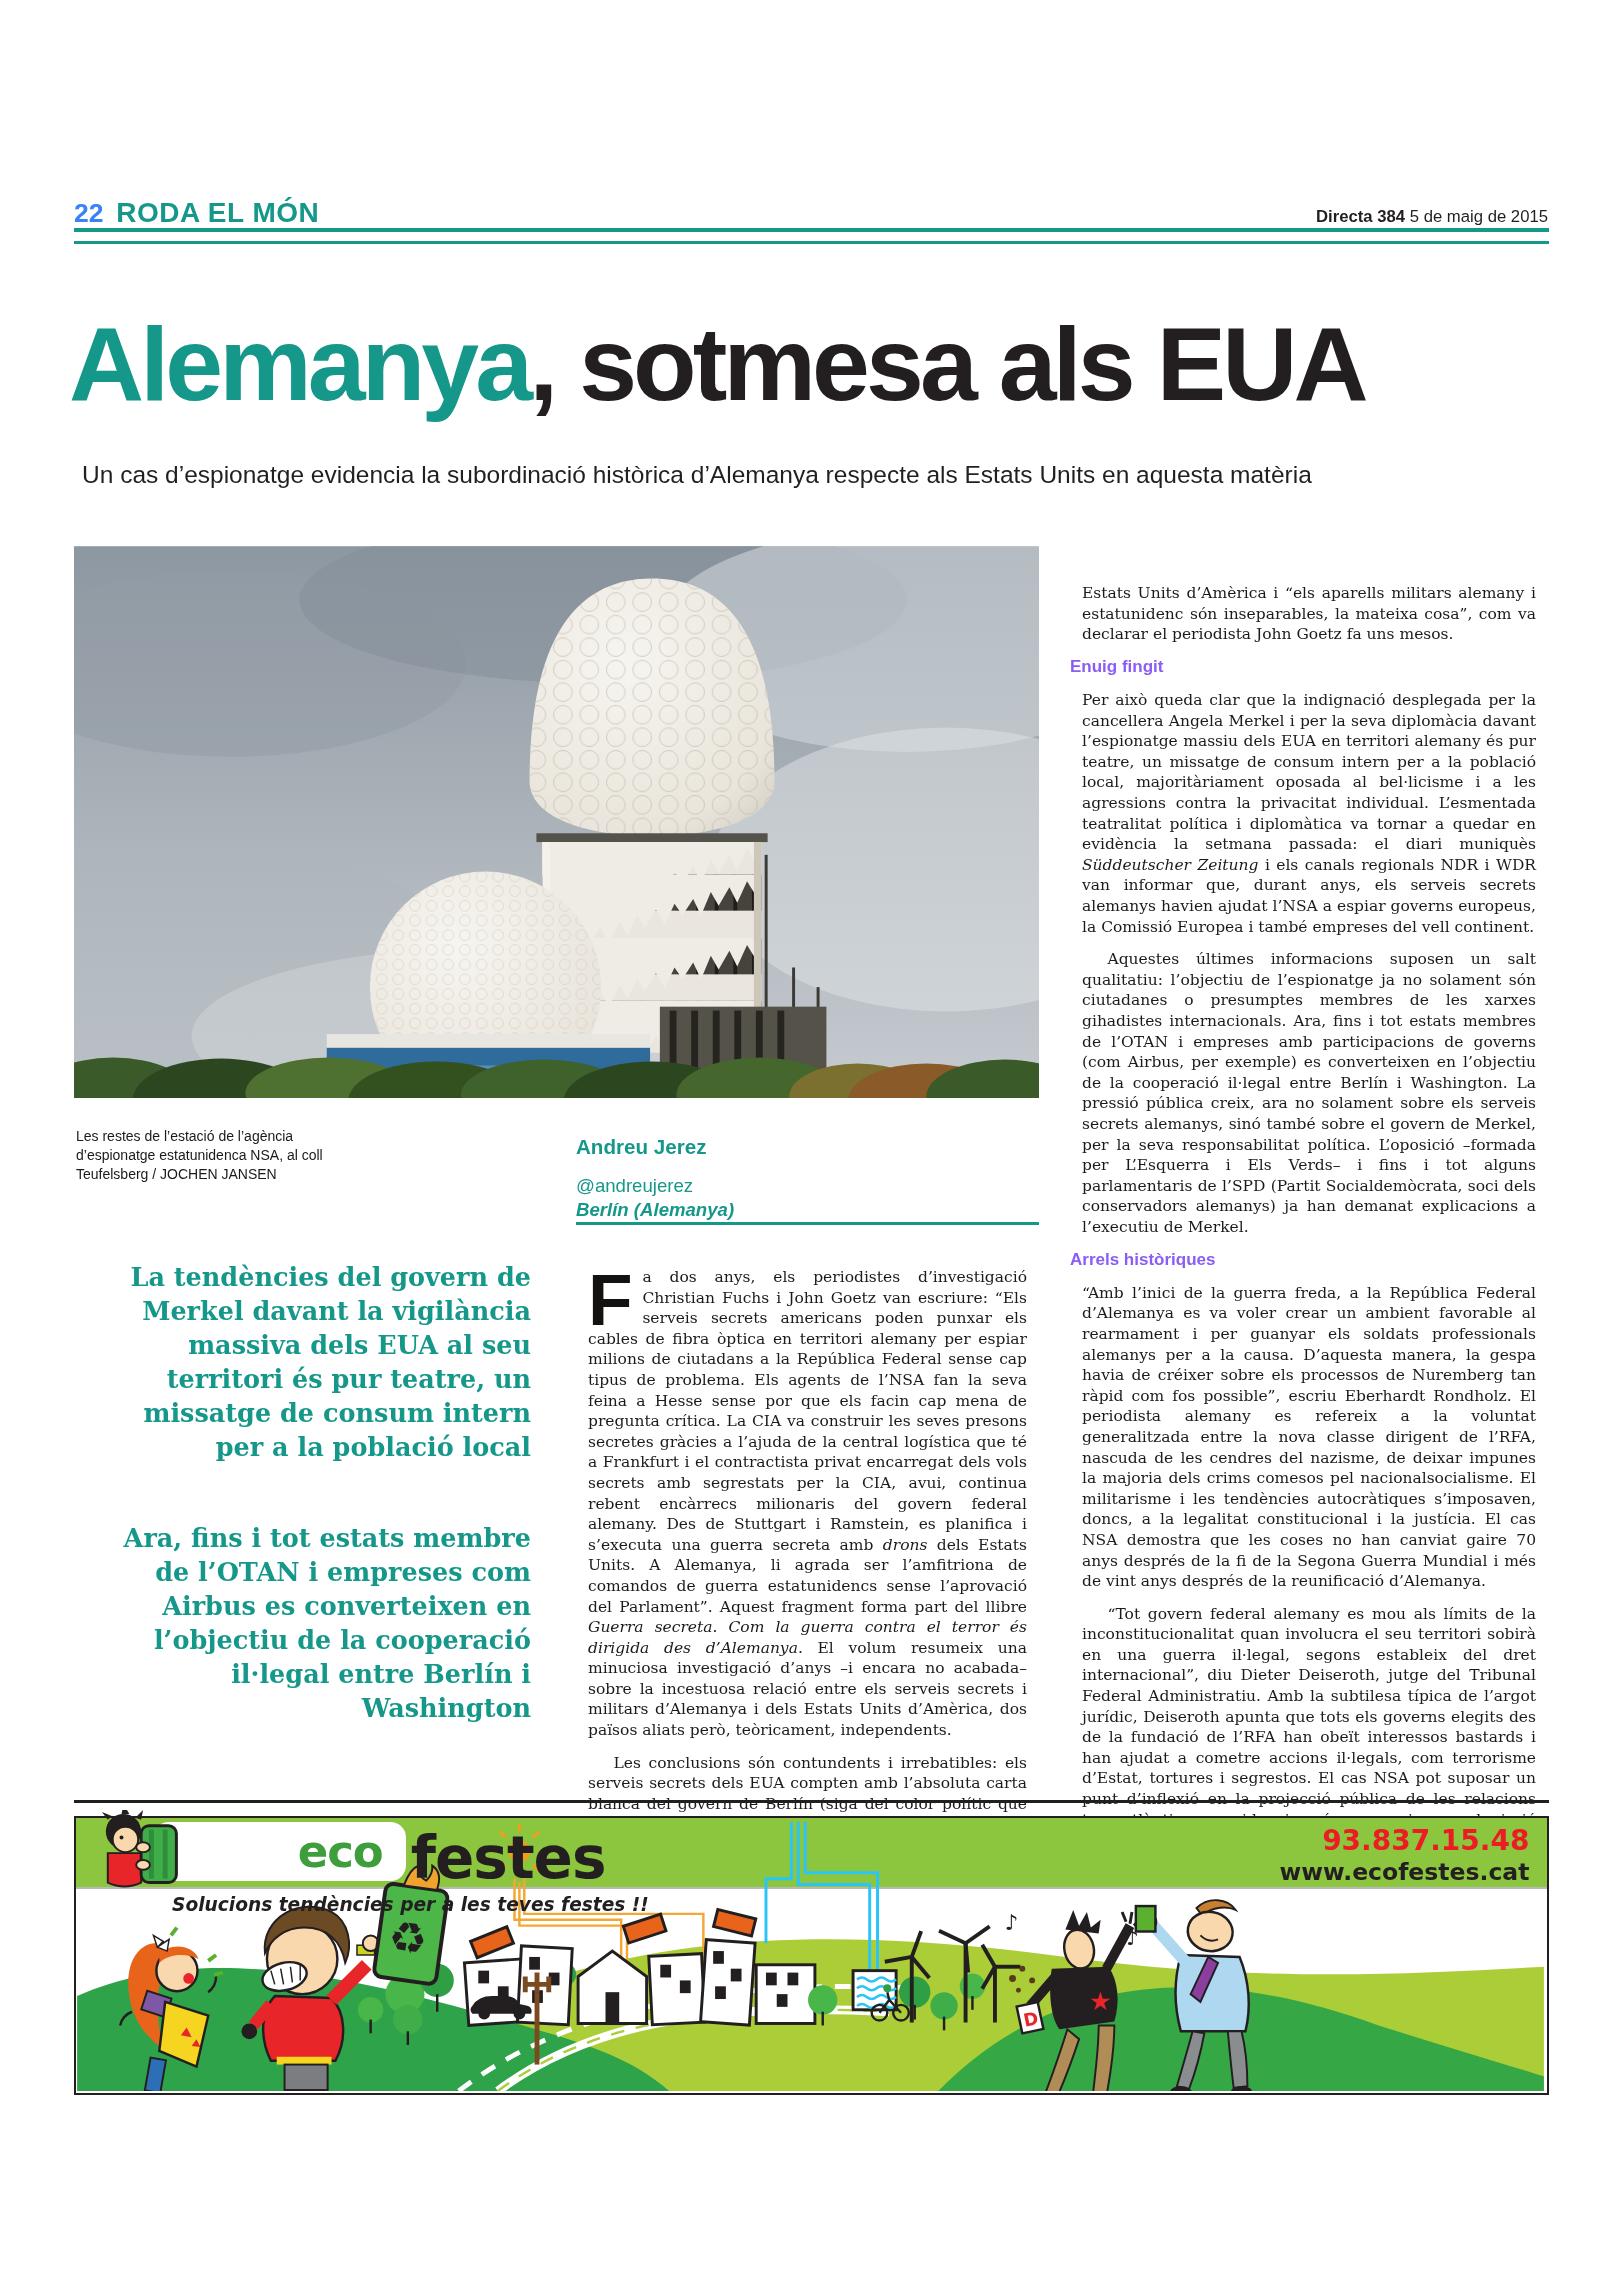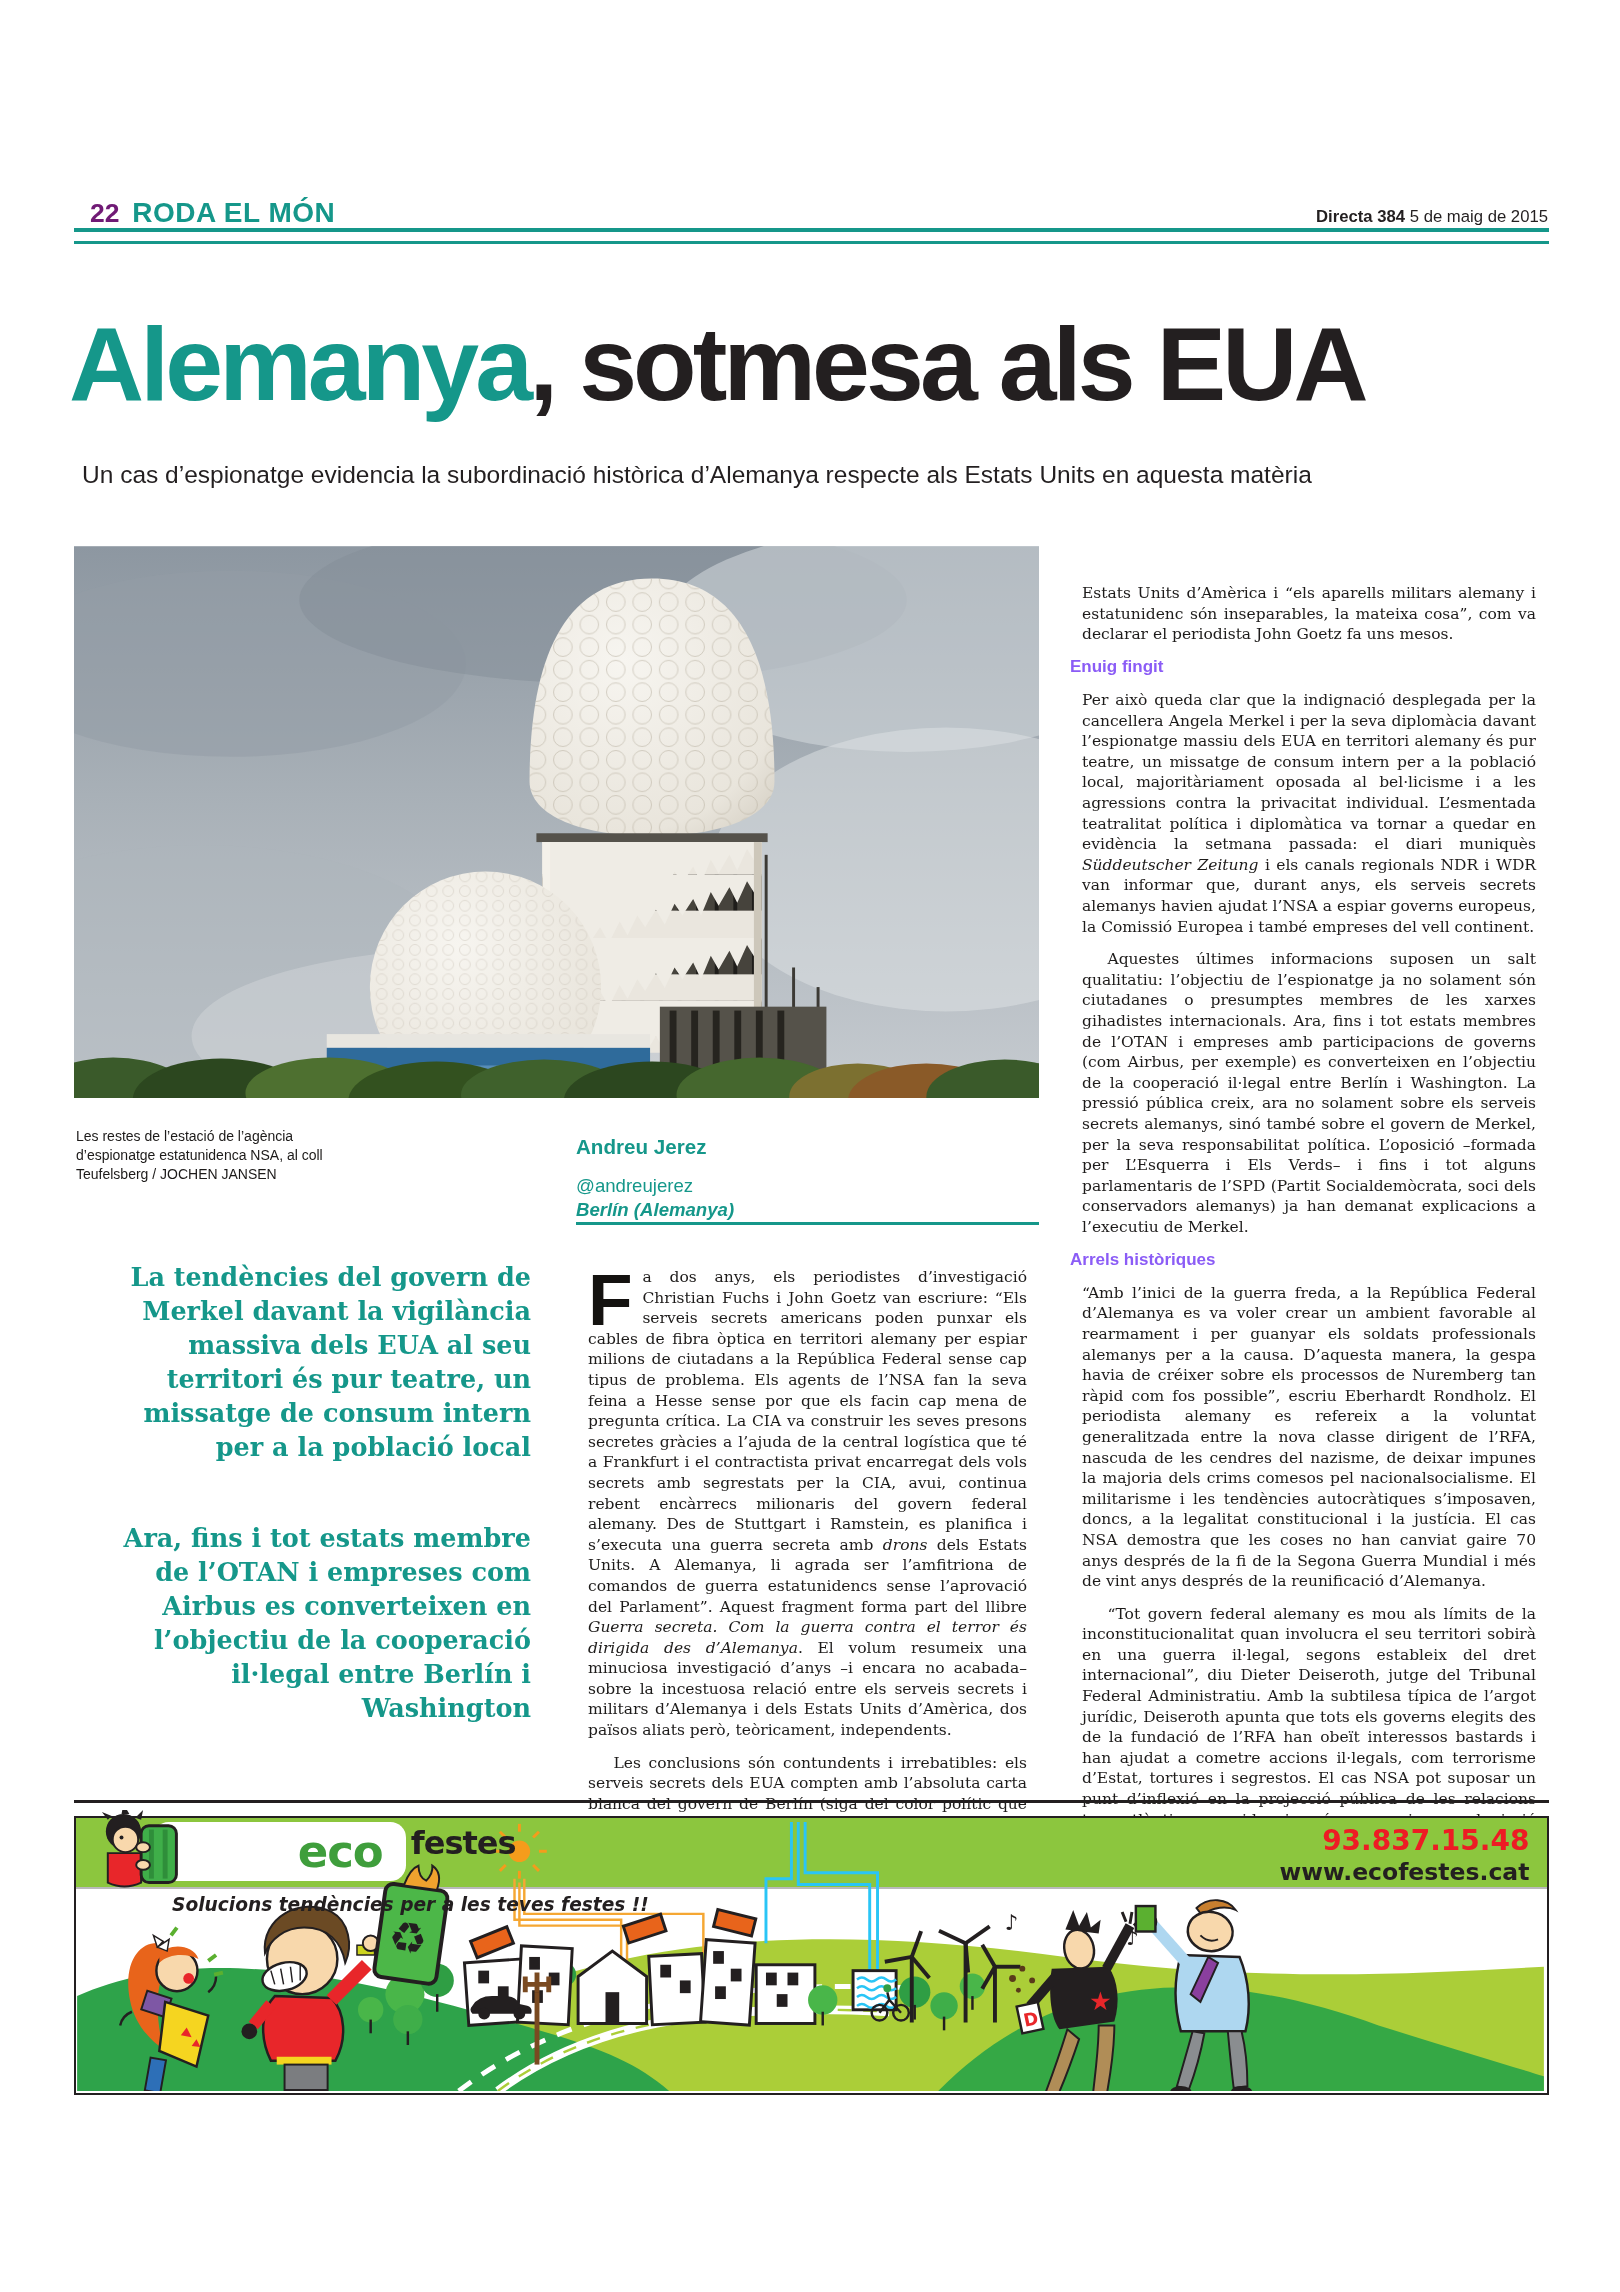--- a/index.html
+++ b/index.html
@@ -1,20 +1,20 @@
 <!DOCTYPE html>
 <html><head>
 <meta charset="utf-8">
 <style>
   html,body{margin:0;padding:0;background:#ffffff;}
   .page{position:relative;width:1620px;height:2293px;background:#fff;overflow:hidden;
         font-family:"Liberation Sans",sans-serif;color:#231f20;}
   
   .pagehead-left{position:absolute;left:74px;top:197px;display:flex;align-items:baseline;gap:12.7px;}
-  .pagenum{font-size:26.5px;font-weight:bold;color:#701a75;margin-left:16px;}
+  .pagenum{font-size:26.5px;font-weight:bold;color:#3b82f6;}
   .section{font-size:28px;font-weight:bold;color:#15978a;letter-spacing:0.5px;}
   .pagehead-right{position:absolute;right:72px;top:207px;font-size:16.7px;}
   .masthead{font-weight:bold;}
   .rule{position:absolute;left:74px;width:1475px;background:#15978a;}
   .rule1{top:228px;height:3.9px;}
   .rule2{top:241px;height:2.9px;}
   
   .headline{position:absolute;left:69px;top:312px;width:1490px;margin:0;
             font-size:104px;line-height:104px;font-weight:bold;letter-spacing:-3.9px;color:#231f20;white-space:nowrap;}
   .hl-teal{color:#15978a;}
@@ -52,21 +52,21 @@
   .ad{position:absolute;left:74px;top:1816px;width:1475px;height:279px;border:2.9px solid #231f20;
       box-sizing:border-box;background:#fff;}
   .ad-band{position:absolute;left:0;top:0;width:100%;height:69px;background:#8cc63e;
            border-bottom:2px solid #b9b9b9;}
   .ad-art{position:absolute;left:0;top:0;z-index:1;}
   .ad-logo{position:absolute;left:11.8px;top:-7.8px;z-index:3;height:98px;}
   .eco-box{position:absolute;left:65px;top:11.8px;width:253px;height:59px;background:#fff;border-radius:15.7px;
            display:flex;align-items:center;justify-content:flex-end;padding-right:23px;box-sizing:border-box;
            font-family:"DejaVu Sans",sans-serif;font-weight:bold;font-size:45px;color:#3f9e3c;letter-spacing:-1px;}
   .festes{position:absolute;left:323px;top:13.7px;font-family:"DejaVu Sans",sans-serif;
-          font-weight:bold;font-size:32px;color:#231f20;letter-spacing:-1px;}
+          font-weight:bold;font-size:58px;color:#231f20;letter-spacing:-1px;}
   .kid-svg{position:absolute;left:0;top:0;}
   .ad-tagline{position:absolute;left:96px;top:76px;z-index:3;font-family:"DejaVu Sans",sans-serif;
               font-style:italic;font-weight:bold;font-size:18.6px;color:#231f20;}
   .ad-contact{position:absolute;right:17.6px;top:5.9px;z-index:3;text-align:right;
               font-family:"DejaVu Sans",sans-serif;font-weight:bold;}
   .ad-phone{font-size:28px;color:#ed1c24;}
   .ad-web{font-size:23.5px;color:#231f20;margin-top:1px;}
 </style>
 </head>
 <body>

